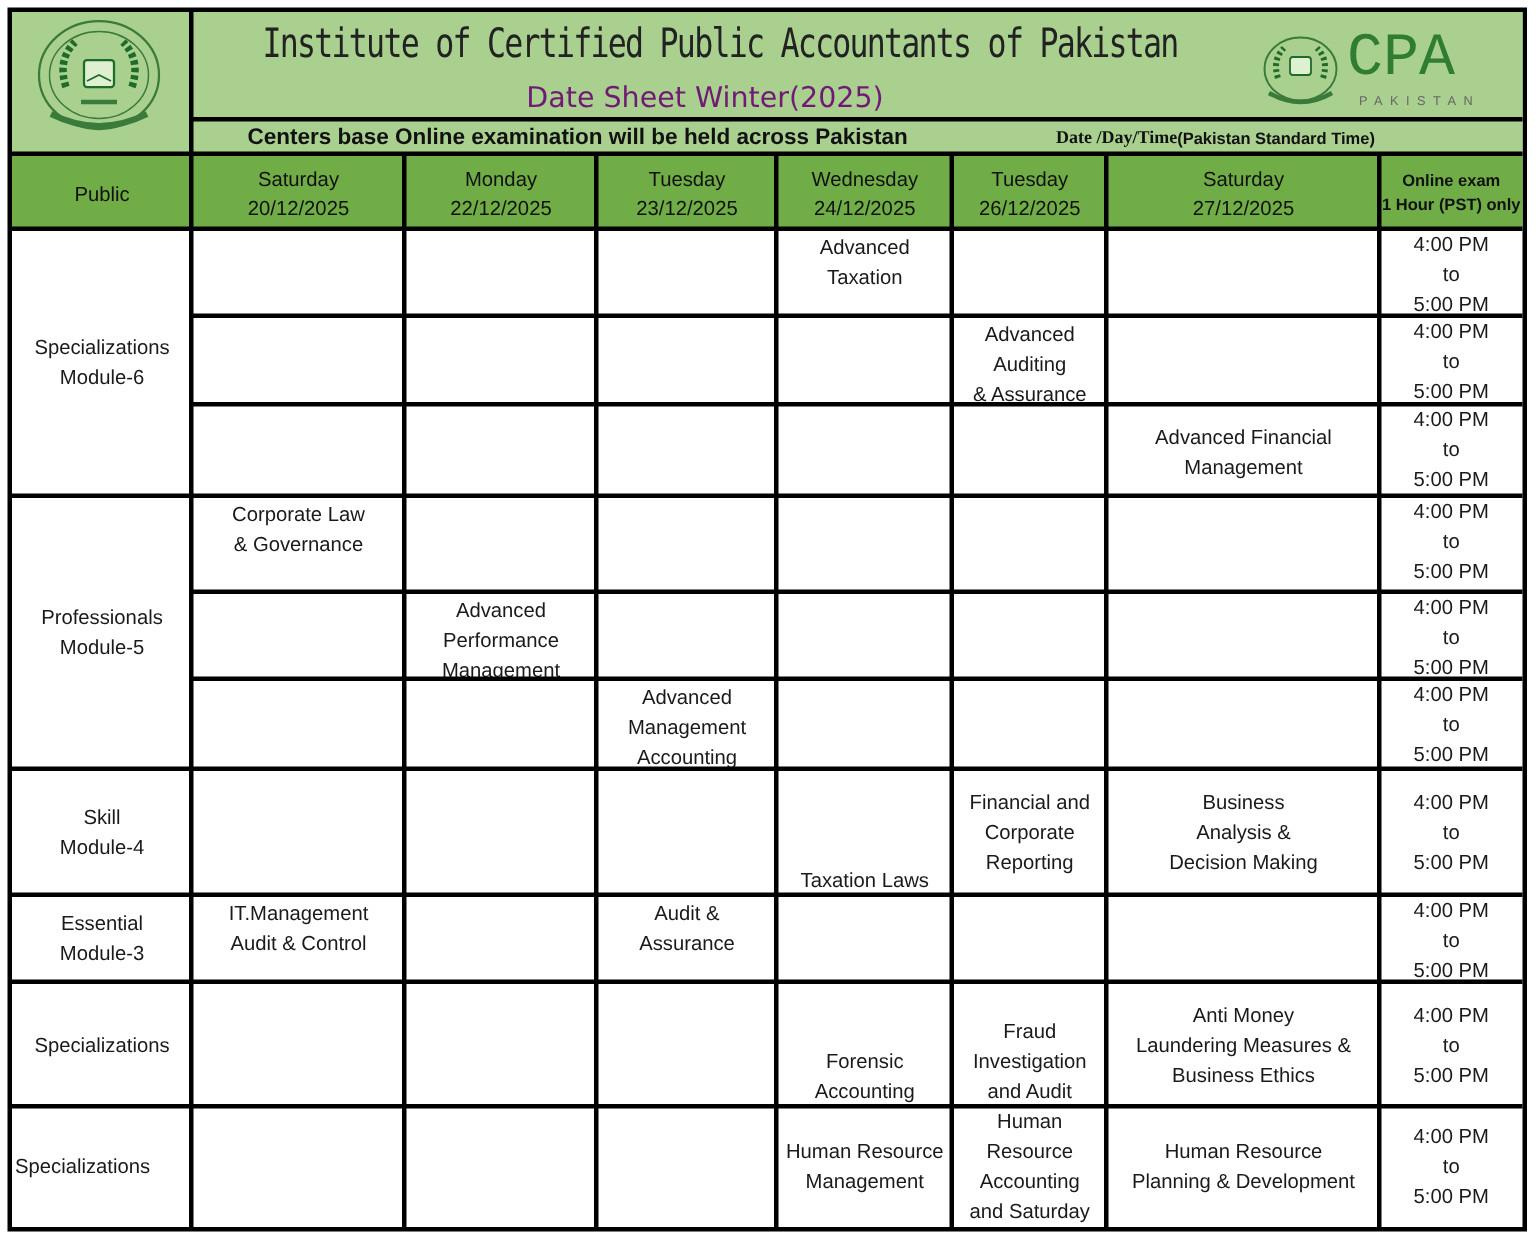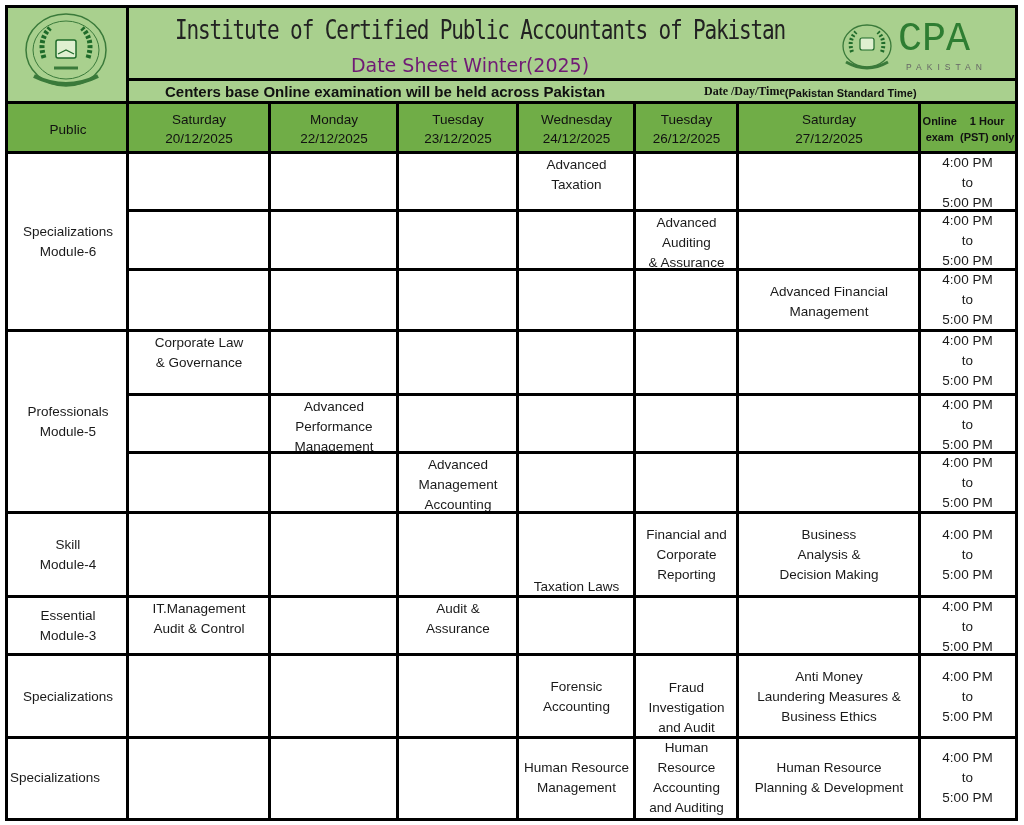--- a/index.html
+++ b/index.html
@@ -68,21 +68,21 @@
 <div class="abs hdr" style="left:8px;top:103px;width:1007px;height:50px;"></div>
 
 <div id="grid">
     <div class="abs cell colhead" style="left:8px;top:105px;width:120px;height:48px;flex-direction:column;"><span>Public</span><span></span></div>
     <div class="abs cell colhead" style="left:128px;top:105px;width:142px;height:48px;flex-direction:column;"><span>Saturday</span><span>20/12/2025</span></div>
     <div class="abs cell colhead" style="left:270px;top:105px;width:128px;height:48px;flex-direction:column;"><span>Monday</span><span>22/12/2025</span></div>
     <div class="abs cell colhead" style="left:398px;top:105px;width:120px;height:48px;flex-direction:column;"><span>Tuesday</span><span>23/12/2025</span></div>
     <div class="abs cell colhead" style="left:518px;top:105px;width:117px;height:48px;flex-direction:column;"><span>Wednesday</span><span>24/12/2025</span></div>
     <div class="abs cell colhead" style="left:635px;top:105px;width:103px;height:48px;flex-direction:column;"><span>Tuesday</span><span>26/12/2025</span></div>
     <div class="abs cell colhead" style="left:738px;top:105px;width:182px;height:48px;flex-direction:column;"><span>Saturday</span><span>27/12/2025</span></div>
-    <div class="abs cell colhead small" style="left:920px;top:105px;width:95px;height:48px;flex-direction:row;"><span>Online exam</span><span>1 Hour (PST) only</span></div>
+    <div class="abs cell colhead small" style="left:920px;top:105px;width:95px;height:48px;flex-direction:column;"><span>Online exam</span><span>1 Hour (PST) only</span></div>
     <div class="abs cell" style="left:8px;top:153px;width:120px;height:178px;"><span>Specializations
 Module-6</span></div>
     <div class="abs cell" style="left:8px;top:331px;width:120px;height:182px;"><span>Professionals
 Module-5</span></div>
     <div class="abs cell" style="left:8px;top:513px;width:120px;height:84px;"><span>Skill
 Module-4</span></div>
     <div class="abs cell" style="left:8px;top:597px;width:120px;height:58px;"><span>Essential
 Module-3</span></div>
     <div class="abs cell" style="left:8px;top:655px;width:120px;height:83px;"><span>Specializations</span></div>
     <div class="abs cell" style="left:8px;top:738px;width:120px;height:80px;justify-content:flex-start;padding-left:2px;"><span>Specializations</span></div>
@@ -169,40 +169,40 @@
 Assurance</span></div>
     <div class="abs cell" style="left:518px;top:597px;width:117px;height:58px;align-items:flex-start;padding-top:2px;"><span></span></div>
     <div class="abs cell" style="left:635px;top:597px;width:103px;height:58px;align-items:flex-start;padding-top:2px;"><span></span></div>
     <div class="abs cell" style="left:738px;top:597px;width:182px;height:58px;align-items:flex-start;padding-top:2px;"><span></span></div>
     <div class="abs cell time" style="left:920px;top:597px;width:95px;height:58px;align-items:flex-start;"><span>4:00 PM
 to
 5:00 PM</span></div>
     <div class="abs cell" style="left: 128px; top: 655px; width: 142px; height: 83px; align-items: center; padding-top: 0px;"><span></span></div>
     <div class="abs cell" style="left: 270px; top: 655px; width: 128px; height: 83px; align-items: center; padding-top: 0px;"><span></span></div>
     <div class="abs cell" style="left: 398px; top: 655px; width: 120px; height: 83px; align-items: center; padding-top: 0px;"><span></span></div>
-    <div class="abs cell" style="left: 518px; top: 655px; width: 117px; height: 83px; align-items: center; padding-top: 0px;"><span>Forensic
+    <div class="abs cell" style="left: 518px; top: 655px; width: 117px; height: 83px; align-items: flex-end; padding-top: 0px;"><span>Forensic
 Accounting</span></div>
     <div class="abs cell" style="left: 635px; top: 655px; width: 103px; height: 83px; align-items: flex-end; padding-top: 0px;"><span>Fraud
 Investigation
 and Audit</span></div>
     <div class="abs cell" style="left: 738px; top: 655px; width: 182px; height: 83px; align-items: center; padding-top: 0px;"><span>Anti Money
 Laundering Measures &amp;
 Business Ethics</span></div>
     <div class="abs cell time" style="left: 920px; top: 655px; width: 95px; height: 83px; align-items: center; padding-top: 0px;"><span>4:00 PM
 to
 5:00 PM</span></div>
     <div class="abs cell" style="left: 128px; top: 738px; width: 142px; height: 80px; align-items: center; padding-top: 0px;"><span></span></div>
     <div class="abs cell" style="left: 270px; top: 738px; width: 128px; height: 80px; align-items: center; padding-top: 0px;"><span></span></div>
     <div class="abs cell" style="left: 398px; top: 738px; width: 120px; height: 80px; align-items: center; padding-top: 0px;"><span></span></div>
     <div class="abs cell" style="left: 518px; top: 738px; width: 117px; height: 80px; align-items: center; padding-top: 0px;"><span>Human Resource
 Management</span></div>
     <div class="abs cell" style="left: 635px; top: 738px; width: 103px; height: 80px; align-items: center; padding-top: 0px;"><span>Human
 Resource
 Accounting
-and Auditing</span></div>
+and Saturday</span></div>
     <div class="abs cell" style="left: 738px; top: 738px; width: 182px; height: 80px; align-items: center; padding-top: 0px;"><span>Human Resource
 Planning &amp; Development</span></div>
     <div class="abs cell time" style="left: 920px; top: 738px; width: 95px; height: 80px; align-items: center; padding-top: 0px;"><span>4:00 PM
 to
 5:00 PM</span></div>
     <div class="vline" style="left:126px;top:103px;height:715px;"></div>
     <div class="vline" style="left:268px;top:103px;height:715px;"></div>
     <div class="vline" style="left:396px;top:103px;height:715px;"></div>
     <div class="vline" style="left:516px;top:103px;height:715px;"></div>
     <div class="vline" style="left:633px;top:103px;height:715px;"></div>

